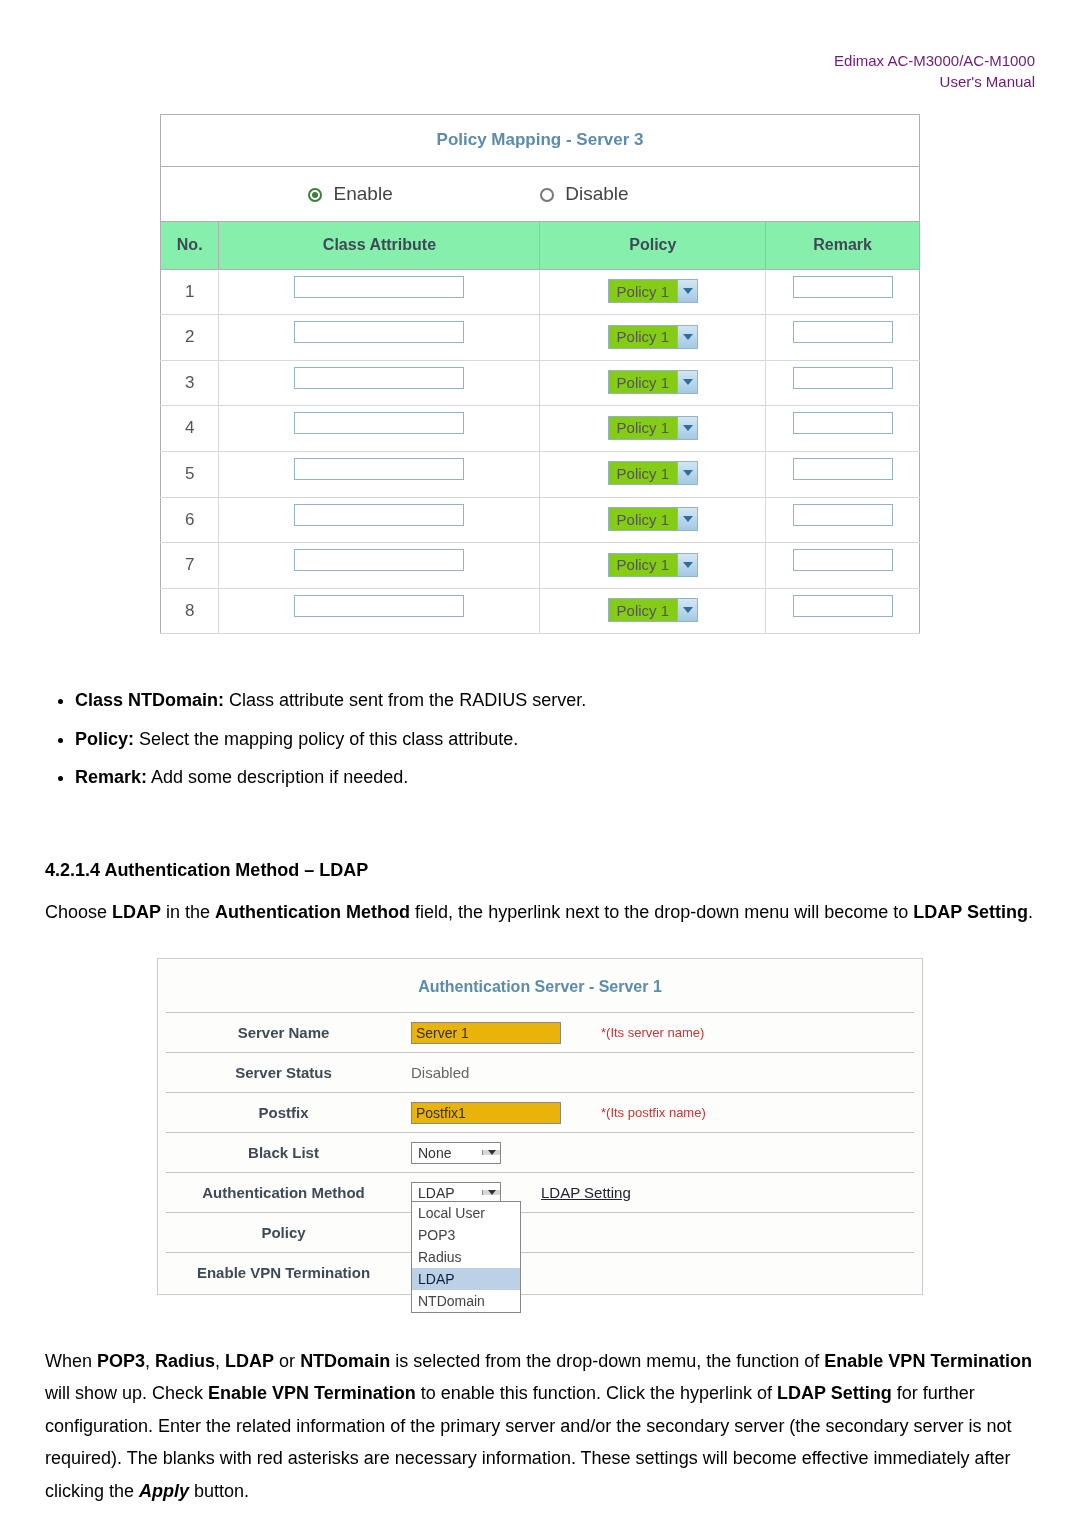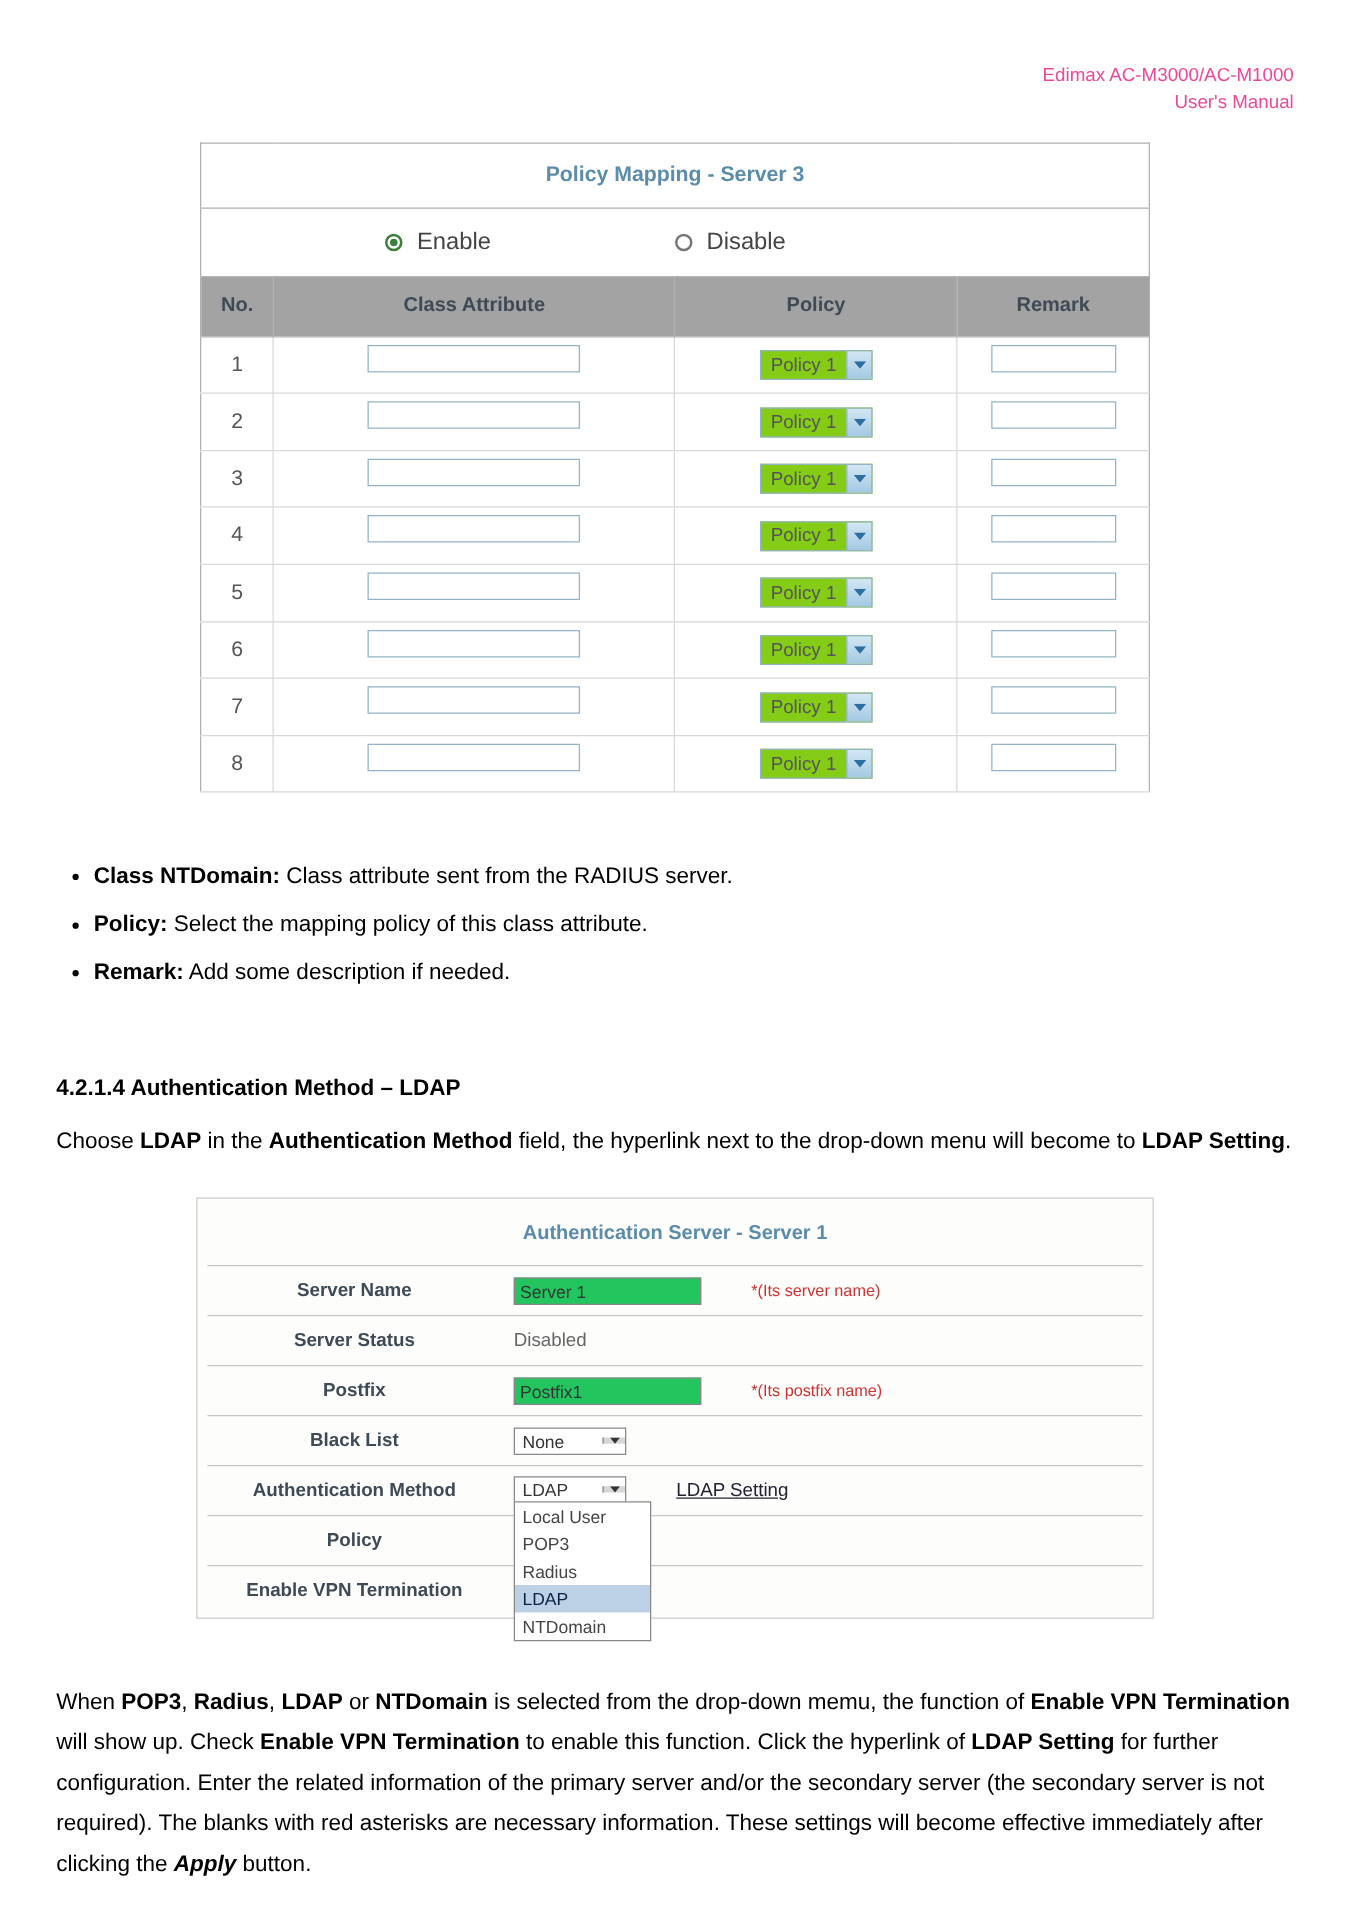--- a/index.html
+++ b/index.html
@@ -8,21 +8,21 @@
     background: #fff;
     color: #000;
     width: 1080px;
     padding: 50px 45px 40px 45px;
     font-size: 18px;
     line-height: 1.8;
   }
   .header-right {
     text-align: right;
     font-size: 15px;
-    color: #ec4899;
+    color: #701a75;
     margin-bottom: 22px;
     line-height: 1.4;
   }
 
   
   .pm-table {
     width: 760px;
     margin: 0 auto 50px auto;
     border-collapse: collapse;
     border: 1px solid #b0b0b0;
@@ -55,21 +55,21 @@
   .radio-dot.on::after {
     content: "";
     position: absolute;
     left: 2px; top: 2px;
     width: 6px; height: 6px;
     background: #3a7f3a;
     border-radius: 50%;
   }
   .radio-dot.off { border-color: #777; }
   .pm-head th {
-    background: #a3a3a3;
+    background: #86efac;
     color: #3f4a57;
     font-weight: bold;
     font-size: 16px;
     padding: 9px 6px;
     border-right: 1px solid #b0b0b0;
     border-bottom: 1px solid #b0b0b0;
   }
   .pm-head th:last-child { border-right: none; }
   .pm-row td {
     border-right: 1px solid #d8d8d8;
@@ -156,21 +156,21 @@
     align-items: center;
     gap: 40px;
   }
   .as-input {
     border: 1px solid #888;
     height: 22px;
     width: 150px;
     font-size: 14px;
     padding: 0 4px;
     color: #333;
-    background: #22c55e;
+    background: #eab308;
   }
   .red-note { color: #c33; font-size: 13px; }
   .dd2 {
     display: inline-flex; align-items: center;
     border: 1px solid #888; background: #fff;
     height: 22px; font-size: 14px; color: #333;
   }
   .dd2 .dd2-label { padding: 2px 8px 0 6px; min-width: 70px; }
   .dd2 .dd2-btn {
     width: 18px;

